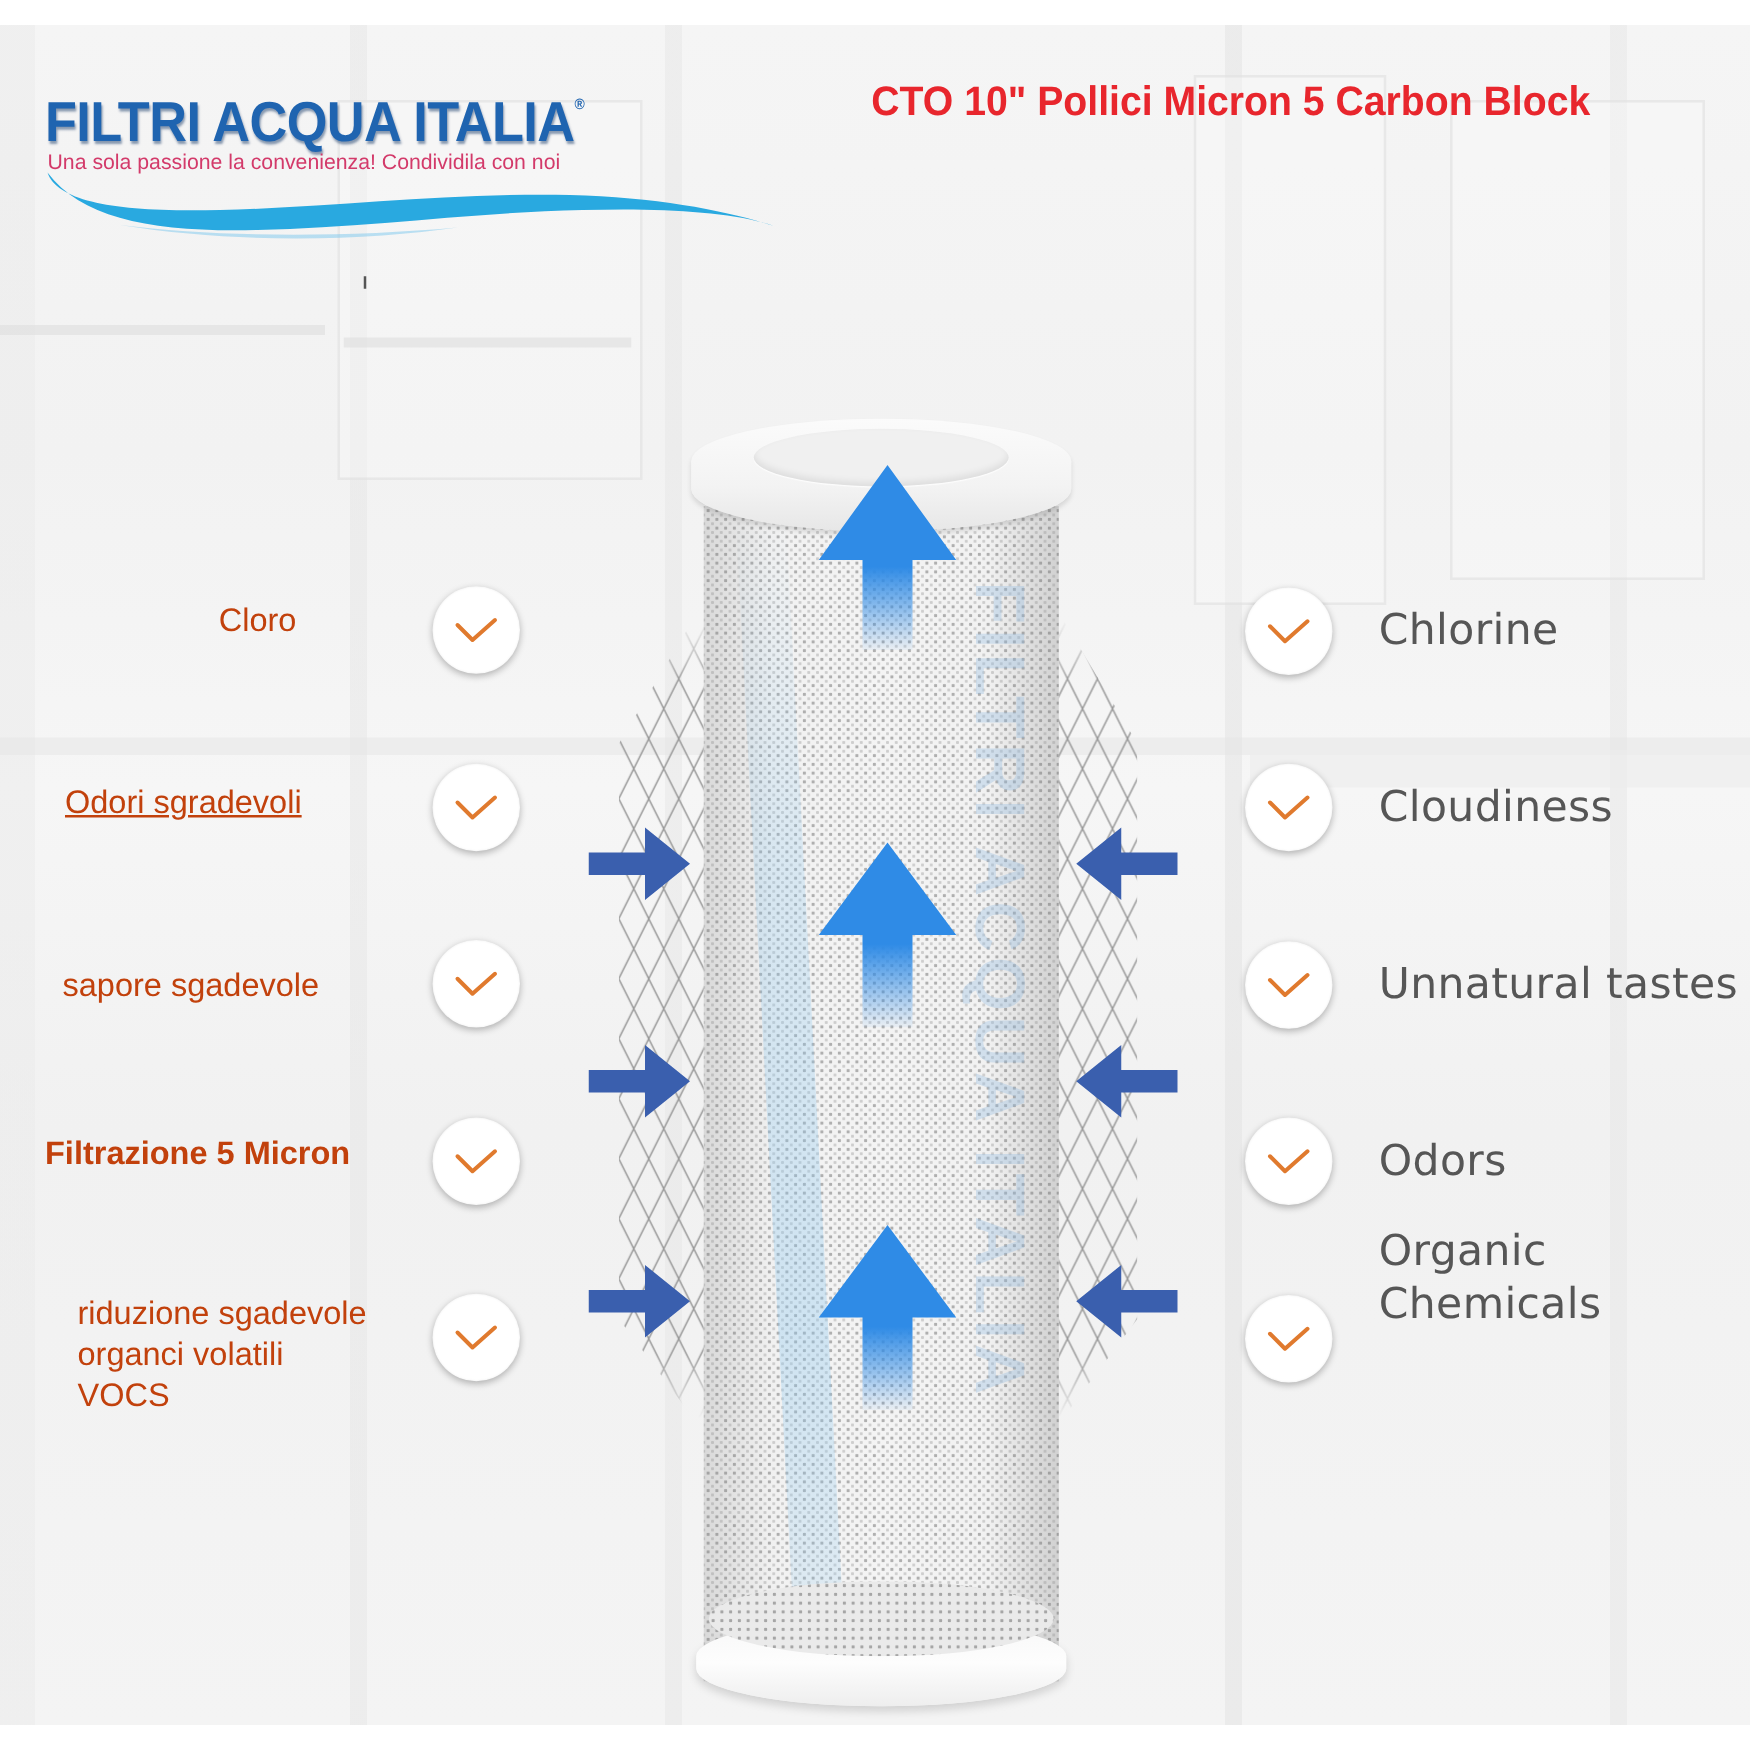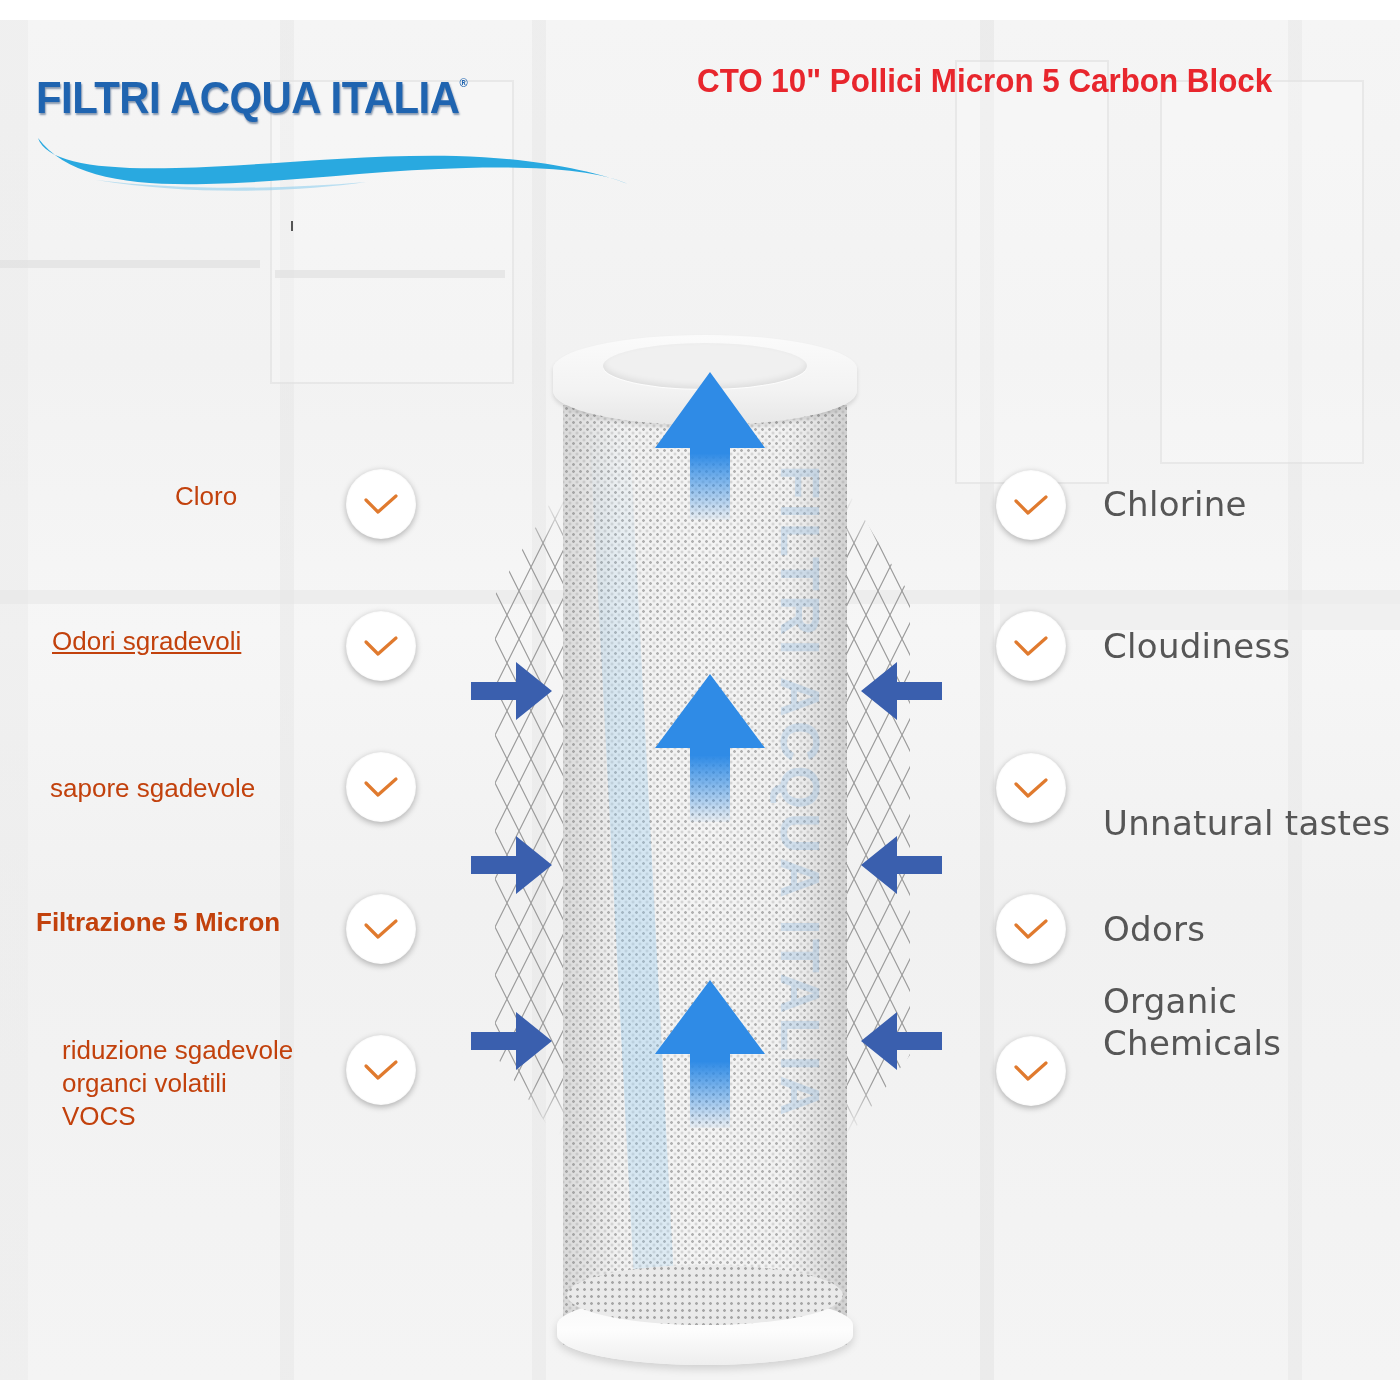--- a/index.html
+++ b/index.html
@@ -117,20 +117,21 @@
   <div class="cabinet" style="left:1160px;top:60px;width:200px;height:380px;"></div>
   <div class="shelf" style="left:0;top:240px;width:260px;"></div>
   <div class="shelf" style="left:275px;top:250px;width:230px;"></div>
   <div class="shelf" style="left:0;top:570px;width:1400px;height:14px;background:rgba(230,230,230,0.55);"></div>
   <div class="shelf" style="left:1000px;top:580px;width:400px;height:30px;background:rgba(236,236,236,0.6);"></div>
 </div>
 <div class="bottom-strip"></div>
 
 <div class="logo">
   <div class="logo-title"><span>FILTRI ACQUA ITALIA</span><span class="logo-reg">®</span></div>
+  <div class="logo-tagline">Una sola passione la convenienza! Condividila con noi</div>
   <svg class="logo-wave" width="600" height="70" viewBox="0 0 600 70">
     <path d="M2,6 C10,30 60,38 140,36 C230,34 320,22 420,24 C500,26 560,40 592,52 C560,38 500,34 430,36 C340,38 260,50 170,52 C90,54 30,44 2,6 Z" fill="#29a9e0"></path>
     <path d="M60,48 C140,58 240,58 330,50 C260,60 160,64 60,48 Z" fill="#7cc8ee" opacity="0.5"></path>
   </svg>
 </div>
 
 <div class="tick-mark"></div>
 
 <div class="product-title">CTO 10" Pollici Micron 5 Carbon Block</div>
 
@@ -268,18 +269,18 @@
     </svg>
   </div>
 <div class="check-circle" style="left:996px;top:1036px;">
     <svg width="40" height="28" viewBox="0 0 40 28">
       <path d="M5,10 L17,22 L35,6" stroke="#e07a2e" stroke-width="3.2" fill="none" stroke-linecap="round" stroke-linejoin="round"></path>
     </svg>
   </div>
 
 <div class="feature-label-en" style="left:1103px;top:483px;">Chlorine</div>
 <div class="feature-label-en" style="left:1103px;top:625px;">Cloudiness</div>
-<div class="feature-label-en" style="left:1103px;top:766px;margin-top:36px;">Unnatural tastes</div>
+<div class="feature-label-en" style="left:1103px;top:766px;">Unnatural tastes</div>
 <div class="feature-label-en" style="left:1103px;top:908px;">Odors</div>
 <div class="feature-label-en" style="left:1103px;top:980px;">
   <div>Organic</div>
   <div>Chemicals</div>
 </div>
 
 </body></html>

